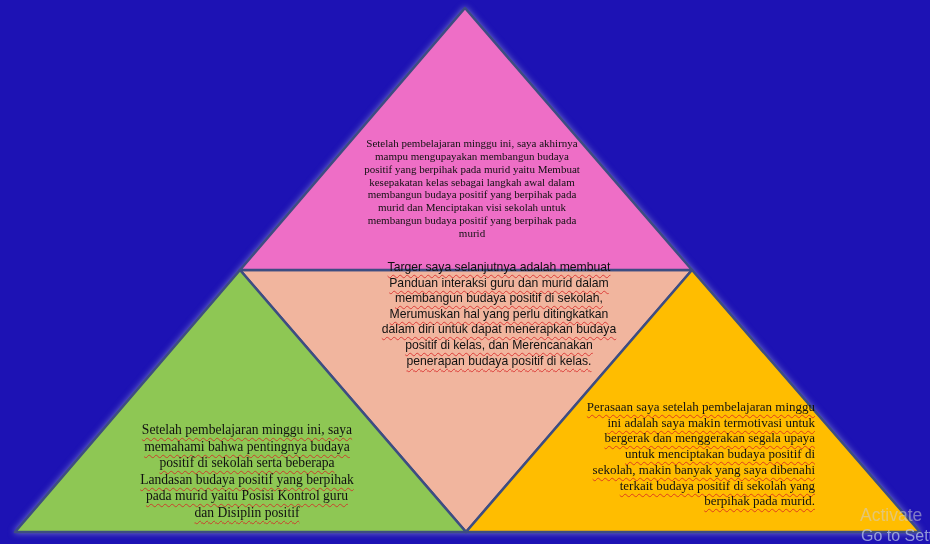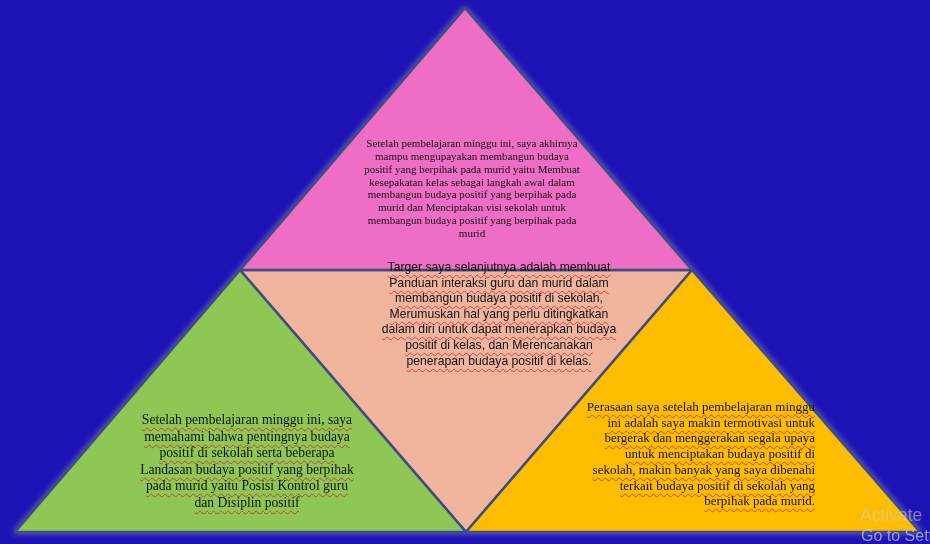--- a/index.html
+++ b/index.html
@@ -38,21 +38,21 @@
   .sans  { font-family: "Liberation Sans", sans-serif; }
   .wavy {
     text-decoration-line: underline;
     text-decoration-style: wavy;
     text-decoration-color: rgba(215,35,35,0.8);
     text-decoration-thickness: 0.8px;
     text-underline-offset: 2.5px;
   }
   .txt-top    { left: 364px; top: 137px; width: 216px; font-size: 11px;   line-height: 1.17; text-align: center; }
   .txt-middle { left: 351px; top: 260px; width: 240px; font-size: 12.2px; line-height: 1.28; margin-left: 28px; }
-  .txt-bleft  { left: 137px; top: 412px; width: 220px; font-size: 13.6px; line-height: 1.22; }
+  .txt-bleft  { left: 137px; top: 422px; width: 220px; font-size: 13.6px; line-height: 1.22; }
   .txt-bright { left: 583px; top: 399px; width: 232px; font-size: 13px;   line-height: 1.21; text-align: right; }
   .watermark { position: absolute; z-index: 5; white-space: nowrap; }
   .wm-1 { left: 860px; top: 505px; font-size: 17.5px; color: rgba(205,205,212,0.55); }
   .wm-2 { left: 861px; top: 527px; font-size: 16px;   color: rgba(185,196,228,0.75); }
 </style>
 </head>
 <body>
 
 <div class="slide" style="background-color: rgb(29, 18, 180);">
 

